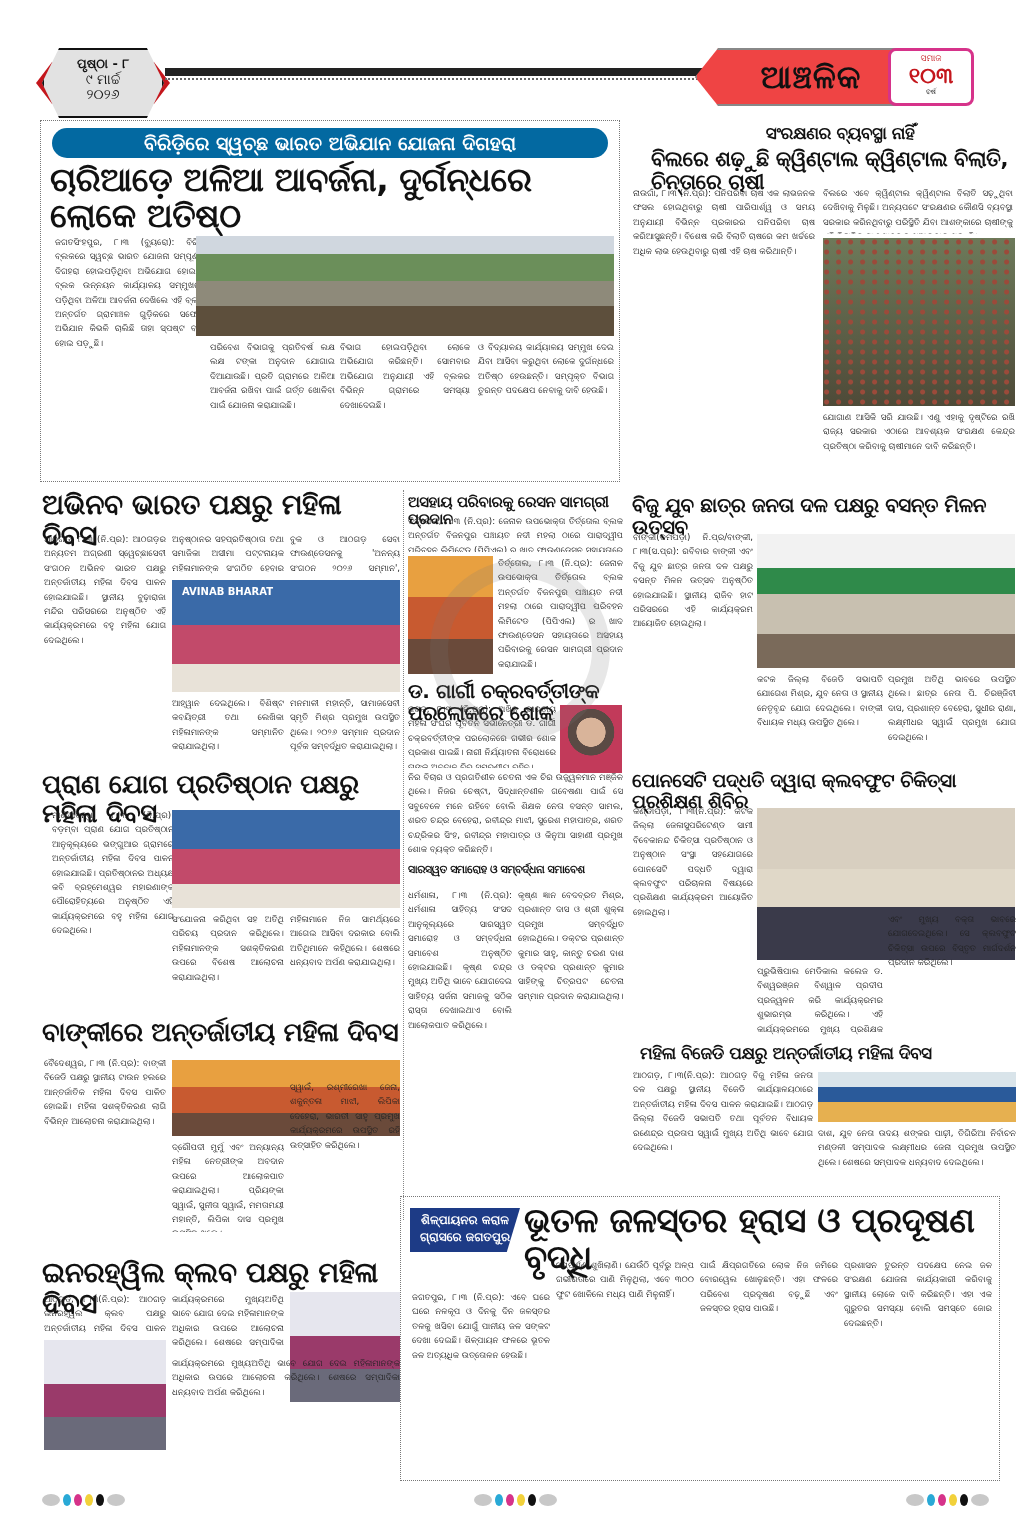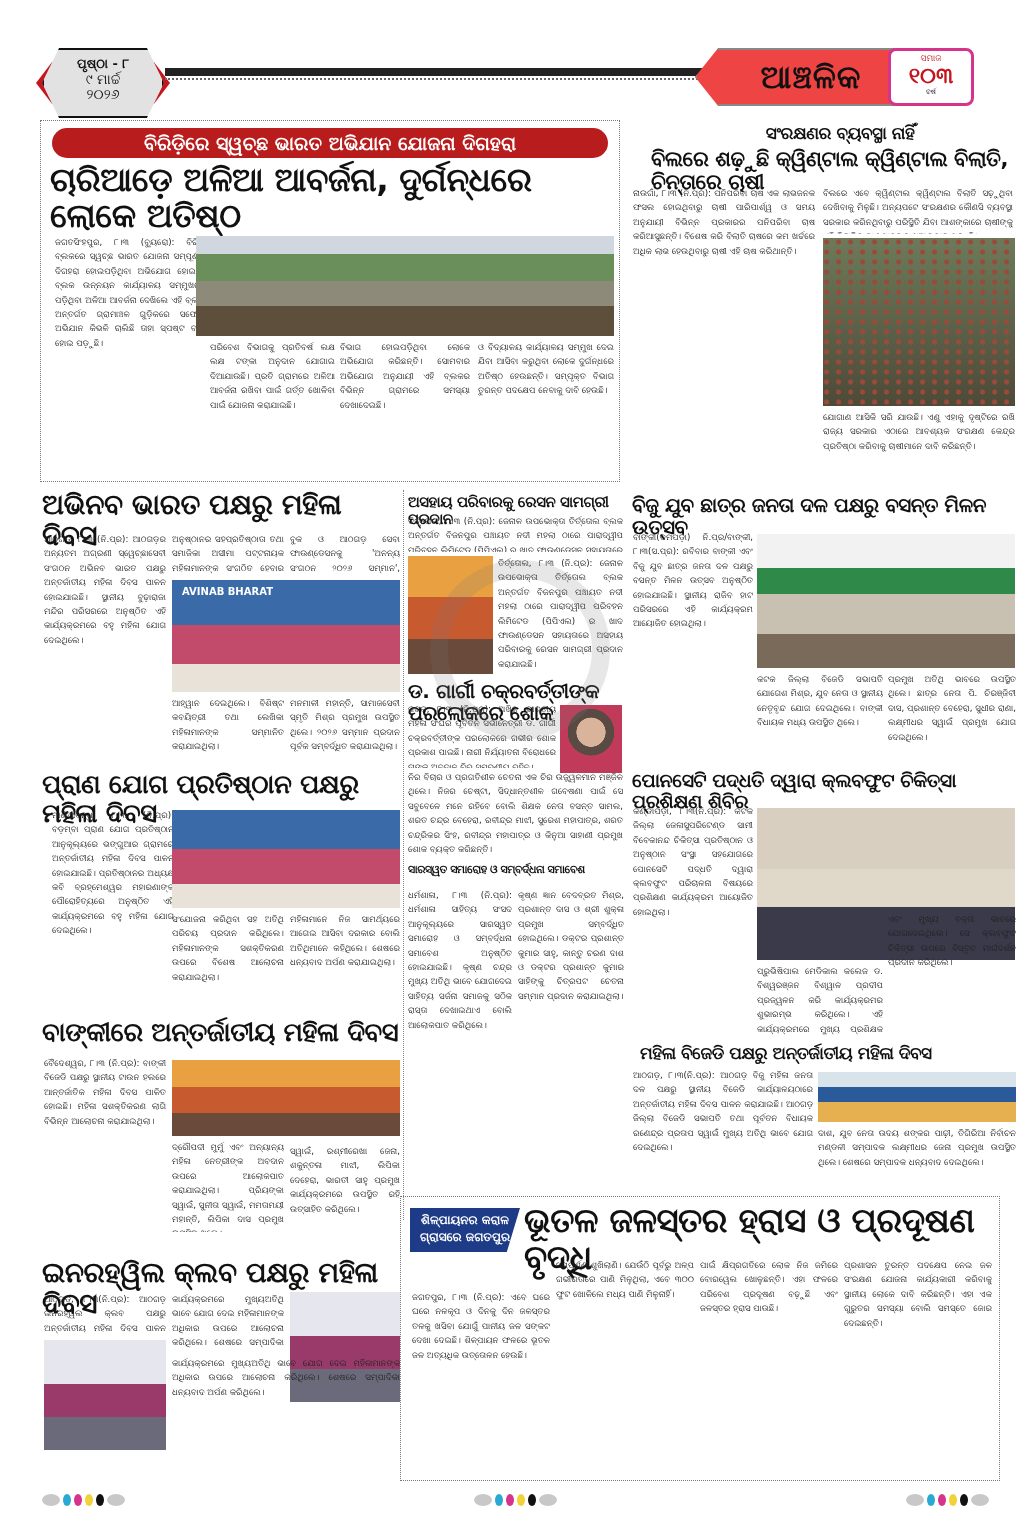--- a/index.html
+++ b/index.html
@@ -16,21 +16,21 @@
   .rule-dots { left: 165px; top: 78px; width: 545px; height: 3px; border-top: 2px dotted #666; }
   .section-tab { left: 695px; top: 48px; width: 232px; height: 58px; background: #ef4444; border: 2px solid #888;
     clip-path: polygon(10% 0, 100% 0, 100% 100%, 10% 100%, 0 50%); display: flex; align-items: center; justify-content: center; font-size: 32px; font-weight: bold; letter-spacing: 1px; }
   .logo-box { left: 888px; top: 48px; width: 86px; height: 58px; border: 3px solid #d6338a; border-radius: 8px; background: #fff; text-align: center; }
   .logo-box .l1 { font-size: 9px; color: #c4161c; display: block; margin-top: 2px; }
   .logo-box .l2 { font-size: 22px; font-weight: bold; color: #c4161c; display: block; line-height: 24px; }
   .logo-box .l3 { font-size: 7px; display: block; }
   
   .frame { border: 1px dotted #777; }
   .hl { font-weight: bold; line-height: 1.1; letter-spacing: -0.5px; }
-  .red-strap { background: #b91c1c; color: #fff; font-size: 19px; font-weight: bold; text-align: center; display: flex; align-items: center; justify-content: center; border-radius: 15px; }
+  .red-strap { background: #0369a1; color: #fff; font-size: 19px; font-weight: bold; text-align: center; display: flex; align-items: center; justify-content: center; border-radius: 15px; }
   .body-txt { font-size: 8.6px; line-height: 14.4px; color: #222; text-align: justify; overflow: hidden; }
   .photo { background: linear-gradient(135deg, #7a8c6a, #4d5a40); overflow: hidden; }
   .ph-building { background: linear-gradient(180deg, #d0d7df 0 18%, #6b8f5a 18% 45%, #8e8a7a 45% 70%, #5d4f3c 70%); }
   .ph-field { background: radial-gradient(circle at 30% 40%, #9b4a3a 0 2px, transparent 3px) 0 0/12px 10px, linear-gradient(180deg, #6d7a5a, #4e4a38); }
   .ph-group { background: linear-gradient(180deg, #3a6aa8 0 40%, #c24a6a 40% 75%, #e8e2d8 75%); }
   .ph-stage { background: linear-gradient(180deg, #f2f2f2 0 25%, #2f8a4a 25% 45%, #c8c0b0 45% 75%, #7a6a5a 75%); }
   .ph-event { background: linear-gradient(180deg, #e8a040 0 35%, #c85a30 35% 70%, #6a4a3a 70%); }
   .ph-portrait { background: radial-gradient(circle at 50% 40%, #d9b49a 0 28%, #5a4a44 29% 45%, #c23a5a 46%); }
   .ph-clinic { background: linear-gradient(180deg, #d8cfc0 0 40%, #e0d8c8 40% 65%, #3a3a4a 65%); }
   .ph-meeting { background: linear-gradient(180deg, #d9e4ea 0 30%, #2a5a9a 30% 60%, #e6b050 60%); }
@@ -120,21 +120,21 @@
 <div class="abs hl" style="left:632px;top:770px;width:392px;font-size:19px;">ପୋନସେଟି ପଦ୍ଧତି ଦ୍ୱାରା କ୍ଲବଫୁଟ ଚିକିତ୍ସା ପ୍ରଶିକ୍ଷଣ ଶିବିର</div>
 <div class="abs body-txt" style="left:633px;top:804px;width:120px;height:232px;">କଣ୍ଡାପଡ଼ା, ୮।୩(ନି.ପ୍ର): କଟକ ଜିଲ୍ଲା ଜେଳାସୁପରିଟେଣ୍ଡ ସାମୀ ବିବେକାନନ୍ଦ ଚିକିତ୍ସା ପ୍ରତିଷ୍ଠାନ ଓ ଅନୁଷ୍ଠାନ ସଂସ୍ଥା ସହଯୋଗରେ ପୋନସେଟି ପଦ୍ଧତି ଦ୍ୱାରା କ୍ଲବଫୁଟ ପରିଚାଳନା ବିଷୟରେ ପ୍ରଶିକ୍ଷଣ କାର୍ଯ୍ୟକ୍ରମ ଆୟୋଜିତ ହୋଇଥିଲା।</div>
 <div class="abs photo ph-clinic" style="left:757px;top:808px;width:258px;height:152px;"></div>
 <div class="abs body-txt" style="left:757px;top:964px;width:126px;height:72px;">ପ୍ରୁଭିଷିପାଲ ମେଡିକାଲ କଲେଜ ଡ. ବିଶ୍ୱରଞ୍ଜନ ବିଶ୍ୱାଳ ପ୍ରଦୀପ ପ୍ରଜ୍ୱଳନ କରି କାର୍ଯ୍ୟକ୍ରମର ଶୁଭାରମ୍ଭ କରିଥିଲେ। ଏହି କାର୍ଯ୍ୟକ୍ରମରେ ମୁଖ୍ୟ ପ୍ରଶିକ୍ଷକ ଭାବେ ଡାକ୍ତରମାନେ ଯୋଗ ଦେଇଥିଲେ।</div>
 <div class="abs body-txt" style="left:888px;top:912px;width:128px;height:72px;">ଏବଂ ମୁଖ୍ୟ ବକ୍ତା ଭାବରେ ଯୋଗଦେଇଥିଲେ। ସେ କ୍ଲବଫୁଟ ଚିକିତ୍ସା ଉପରେ ବିସ୍ତୃତ ମାର୍ଗଦର୍ଶନ ପ୍ରଦାନ କରିଥିଲେ।</div>
 
 <div class="abs hl" style="left:42px;top:1018px;width:360px;font-size:26px;">ବାଙ୍କୀରେ ଅନ୍ତର୍ଜାତୀୟ ମହିଳା ଦିବସ</div>
 <div class="abs body-txt" style="left:44px;top:1056px;width:122px;height:176px;">ବୈଦେଶ୍ୱର, ୮।୩ (ନି.ପ୍ର): ବାଙ୍କୀ ବିଜେଡି ପକ୍ଷରୁ ସ୍ଥାନୀୟ ଟାଉନ ହଲରେ ଆନ୍ତର୍ଜାତିକ ମହିଳା ଦିବସ ପାଳିତ ହୋଇଛି। ମହିଳା ସଶକ୍ତିକରଣ ଲାଗି ବିଭିନ୍ନ ଆଲୋଚନା କରାଯାଇଥିଲା।</div>
 <div class="abs photo ph-event" style="left:172px;top:1060px;width:228px;height:76px;"></div>
 <div class="abs body-txt" style="left:172px;top:1140px;width:112px;height:92px;">ଦ୍ରୌପଦୀ ମୁର୍ମୁ ଏବଂ ଅନ୍ୟାନ୍ୟ ମହିଳା ନେତ୍ରୀଙ୍କ ଅବଦାନ ଉପରେ ଆଲୋକପାତ କରାଯାଇଥିଲା। ପ୍ରିୟଙ୍କା ସ୍ୱାଇଁ, ସୁନୀତା ସ୍ୱାଇଁ, ମମତାମୟୀ ମହାନ୍ତି, ଲିପିକା ଦାସ ପ୍ରମୁଖ ଉପସ୍ଥିତ ଥିଲେ।</div>
-<div class="abs body-txt" style="left:290px;top:1144px;width:110px;height:92px;">ସ୍ୱାଇଁ, ରଶ୍ମୀରେଖା ଜେନା, ଶକୁନ୍ତଳା ମାଝୀ, ଲିପିକା ଦେହେରା, ଭାରତୀ ସାହୁ ପ୍ରମୁଖ କାର୍ଯ୍ୟକ୍ରମରେ ଉପସ୍ଥିତ ରହି ଉତ୍ସାହିତ କରିଥିଲେ।</div>
+<div class="abs body-txt" style="left:290px;top:1080px;width:110px;height:92px;">ସ୍ୱାଇଁ, ରଶ୍ମୀରେଖା ଜେନା, ଶକୁନ୍ତଳା ମାଝୀ, ଲିପିକା ଦେହେରା, ଭାରତୀ ସାହୁ ପ୍ରମୁଖ କାର୍ଯ୍ୟକ୍ରମରେ ଉପସ୍ଥିତ ରହି ଉତ୍ସାହିତ କରିଥିଲେ।</div>
 
 <div class="abs hl" style="left:640px;top:1044px;width:384px;font-size:17px;">ମହିଳା ବିଜେଡି ପକ୍ଷରୁ ଅନ୍ତର୍ଜାତୀୟ ମହିଳା ଦିବସ</div>
 <div class="abs body-txt" style="left:633px;top:1068px;width:180px;height:118px;">ଆଠଗଡ଼, ୮।୩(ନି.ପ୍ର): ଆଠଗଡ଼ ବିଜୁ ମହିଳା ଜନତା ଦଳ ପକ୍ଷରୁ ସ୍ଥାନୀୟ ବିଜେଡି କାର୍ଯ୍ୟାଳୟଠାରେ ଅନ୍ତର୍ଜାତୀୟ ମହିଳା ଦିବସ ପାଳନ କରାଯାଇଛି। ଆଠଗଡ଼ ଜିଲ୍ଲା ବିଜେଡି ସଭାପତି ତଥା ପୂର୍ବତନ ବିଧାୟକ ରଣେନ୍ଦ୍ର ପ୍ରତାପ ସ୍ୱାଇଁ ମୁଖ୍ୟ ଅତିଥି ଭାବେ ଯୋଗ ଦେଇଥିଲେ।</div>
 <div class="abs photo ph-meeting" style="left:818px;top:1072px;width:198px;height:50px;"></div>
 <div class="abs body-txt" style="left:818px;top:1126px;width:198px;height:60px;">ଦାଶ, ଯୁବ ନେତା ଉଦୟ ଶଙ୍କର ପାଢ଼ୀ, ତିଗିରିଆ ନିର୍ବାଚନ ମଣ୍ଡଳୀ ସମ୍ପାଦକ ଲକ୍ଷ୍ମୀଧର ଜେନା ପ୍ରମୁଖ ଉପସ୍ଥିତ ଥିଲେ। ଶେଷରେ ସମ୍ପାଦକ ଧନ୍ୟବାଦ ଦେଇଥିଲେ।</div>
 
 <div class="abs hl" style="left:42px;top:1258px;width:360px;font-size:28px;">ଇନରହ୍ୱିଲ କ୍ଲବ ପକ୍ଷରୁ ମହିଳା ଦିବସ</div>
 <div class="abs body-txt" style="left:44px;top:1292px;width:122px;height:44px;">ଆଠଗଡ଼, ୮।୩(ନି.ପ୍ର): ଆଠଗଡ଼ ଇନରହ୍ୱିଲ କ୍ଲବ ପକ୍ଷରୁ ଅନ୍ତର୍ଜାତୀୟ ମହିଳା ଦିବସ ପାଳନ କରାଯାଇଛି। କ୍ଲବ ସଭାନେତ୍ରୀଙ୍କ ପୌରୋହିତ୍ୟରେ ଅନୁଷ୍ଠିତ କାର୍ଯ୍ୟକ୍ରମରେ ବହୁ ସଦସ୍ୟା ଯୋଗ ଦେଇଥିଲେ।</div>
 <div class="abs photo ph-club" style="left:44px;top:1340px;width:122px;height:110px;"></div>
 <div class="abs body-txt" style="left:172px;top:1292px;width:112px;height:60px;">କାର୍ଯ୍ୟକ୍ରମରେ ମୁଖ୍ୟଅତିଥି ଭାବେ ଯୋଗ ଦେଇ ମହିଳାମାନଙ୍କ ଅଧିକାର ଉପରେ ଆଲୋଚନା କରିଥିଲେ। ଶେଷରେ ସମ୍ପାଦିକା ଧନ୍ୟବାଦ ଅର୍ପଣ କରିଥିଲେ।</div>

